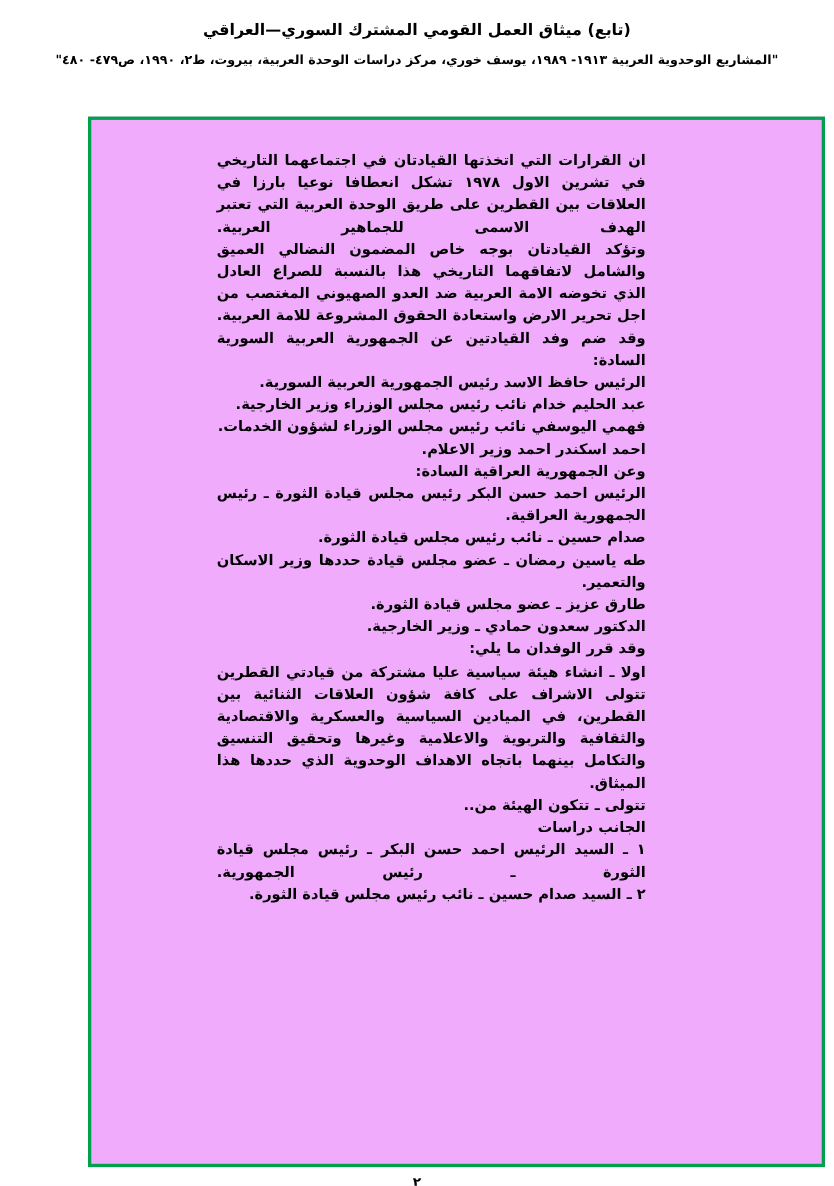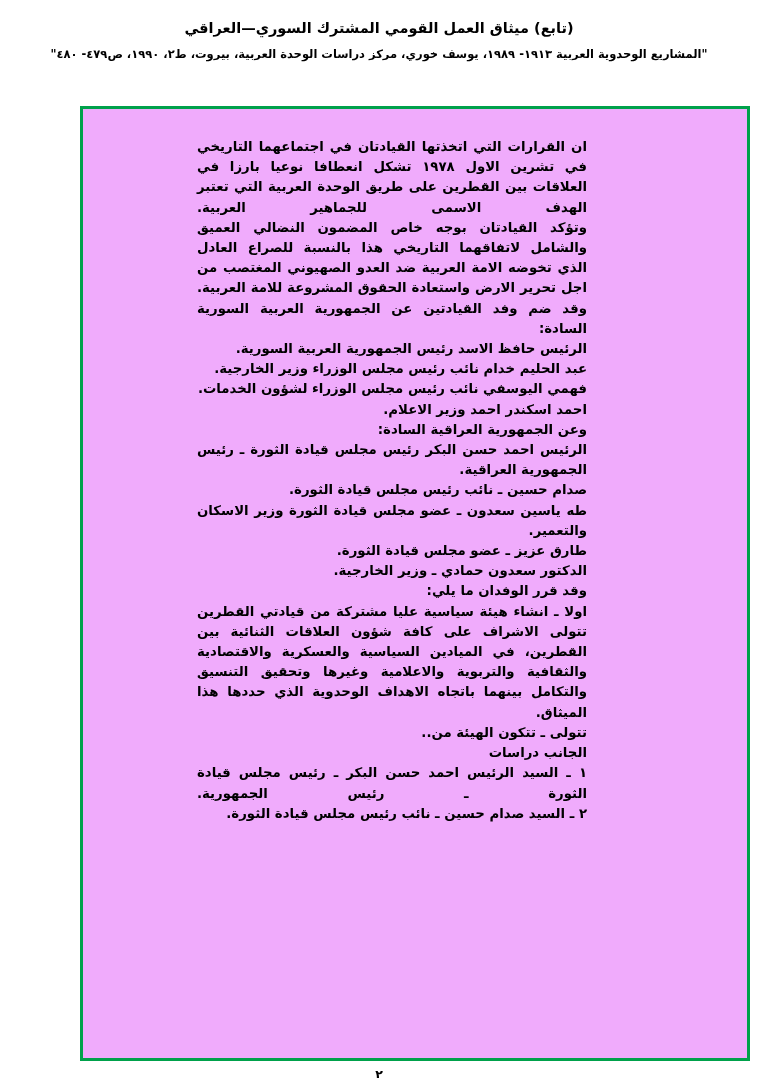--- a/index.html
+++ b/index.html
@@ -96,21 +96,21 @@
         <p class="para just">ان القرارات التي اتخذتها القيادتان في اجتماعهما التاريخي في تشرين الاول ١٩٧٨ تشكل انعطافا نوعيا بارزا في العلاقات بين القطرين على طريق الوحدة العربية التي تعتبر الهدف الاسمى للجماهير العربية.</p>
         <p class="para just">وتؤكد القيادتان بوجه خاص المضمون النضالي العميق والشامل لاتفاقهما التاريخي هذا بالنسبة للصراع العادل الذي تخوضه الامة العربية ضد العدو الصهيوني المغتصب من اجل تحرير الارض واستعادة الحقوق المشروعة للامة العربية.</p>
         <p class="para just">وقد ضم وفد القيادتين عن الجمهورية العربية السورية السادة:</p>
         <p class="para plain">الرئيس حافظ الاسد رئيس الجمهورية العربية السورية.</p>
         <p class="para plain">عبد الحليم خدام نائب رئيس مجلس الوزراء وزير الخارجية.</p>
         <p class="para plain">فهمي اليوسفي نائب رئيس مجلس الوزراء لشؤون الخدمات.</p>
         <p class="para plain">احمد اسكندر احمد وزير الاعلام.</p>
         <p class="para plain">وعن الجمهورية العراقية السادة:</p>
         <p class="para plain">الرئيس احمد حسن البكر رئيس مجلس قيادة الثورة ـ رئيس الجمهورية العراقية.</p>
         <p class="para plain">صدام حسين ـ نائب رئيس مجلس قيادة الثورة.</p>
-        <p class="para plain">طه ياسين سعدون ـ عضو مجلس قيادة الثورة وزير الاسكان والتعمير.</p>
+        <p class="para plain">طه ياسين رمضان ـ عضو مجلس قيادة حددها وزير الاسكان والتعمير.</p>
         <p class="para plain">طارق عزيز ـ عضو مجلس قيادة الثورة.</p>
         <p class="para plain">الدكتور سعدون حمادي ـ وزير الخارجية.</p>
         <p class="para plain">وقد قرر الوفدان ما يلي:</p>
         <p class="para just">اولا ـ انشاء هيئة سياسية عليا مشتركة من قيادتي القطرين تتولى الاشراف على كافة شؤون العلاقات الثنائية بين القطرين، في الميادين السياسية والعسكرية والاقتصادية والثقافية والتربوية والاعلامية وغيرها وتحقيق التنسيق والتكامل بينهما باتجاه الاهداف الوحدوية الذي حددها هذا الميثاق.</p>
         <p class="para plain">تتولى ـ تتكون الهيئة من..</p>
         <p class="para plain">الجانب دراسات</p>
         <p class="para just">١ ـ السيد الرئيس احمد حسن البكر ـ رئيس مجلس قيادة الثورة ـ رئيس الجمهورية.</p>
         <p class="para plain">٢ ـ السيد صدام حسين ـ نائب رئيس مجلس قيادة الثورة.</p>
       </div>
   </div>

